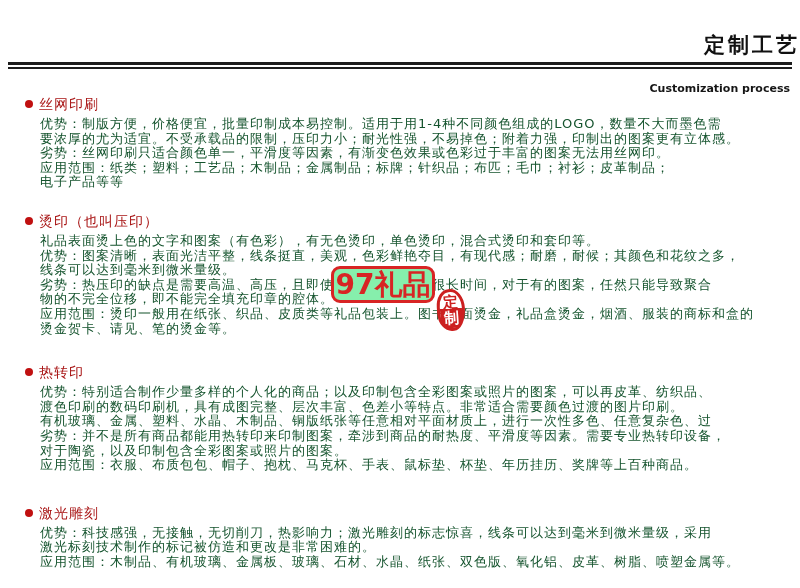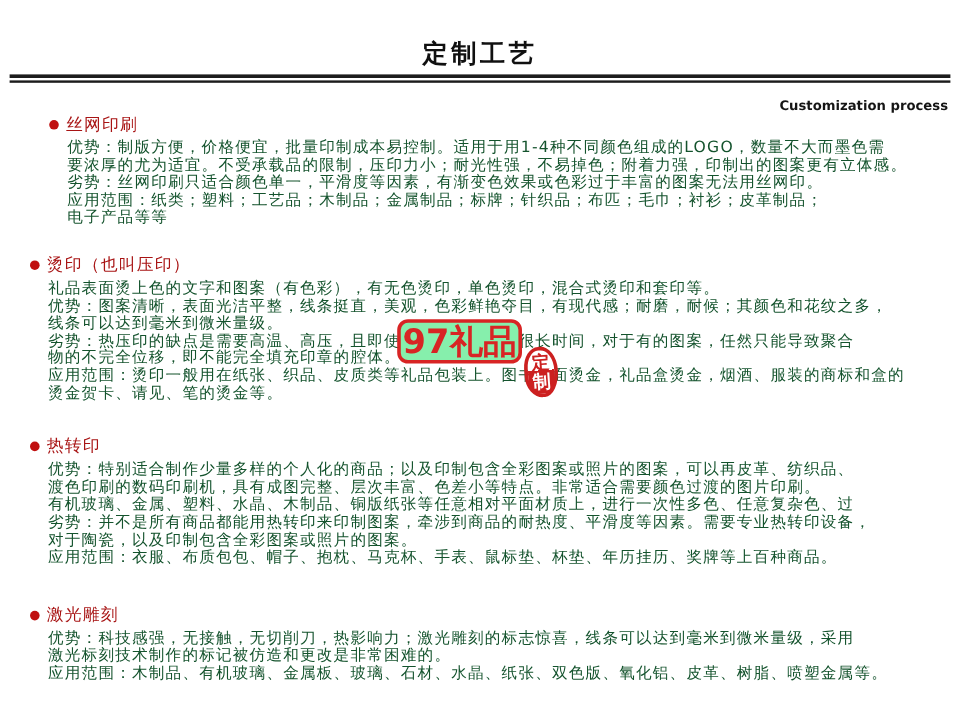--- a/index.html
+++ b/index.html
@@ -4,33 +4,33 @@
 <style>
   html,body{margin:0;padding:0;background:#ffffff;}
   body{
     width:800px;height:588px;overflow:hidden;position:relative;
     font-family:"DejaVu Sans",sans-serif;
     -webkit-font-smoothing:none;
   }
   
   .header{position:relative;height:69px;}
   .page-title{
-    position:absolute;top:31px;left:0;width:100%;text-align:center;
+    position:absolute;top:31px;left:0;width:100%;text-align:right;
     font-size:21px;font-weight:bold;color:#101010;letter-spacing:3px;
   }
   .page-subtitle{
     position:absolute;top:47px;right:10px;
     font-size:11px;font-weight:bold;color:#151515;margin-top:35px;
   }
   .rule-thick{position:absolute;top:62px;left:8px;right:8px;height:3px;background:#1c1c1c;}
   .rule-thin{position:absolute;top:67px;left:8px;right:8px;height:2px;background:#1c1c1c;}
   
   .content{position:relative;}
   .section{}
-  .section:nth-of-type(1){margin-top:28px;padding-left:16px;}
+  .section:nth-of-type(1){margin-top:28px;}
   .section:nth-of-type(2){margin-top:24px;}
   .section:nth-of-type(3){margin-top:29px;}
   .section:nth-of-type(4){margin-top:33px;}
   .sec-head{
     margin-left:25px;height:14px;line-height:14px;margin-bottom:6px;
     display:flex;align-items:center;
   }
   .bullet{
     width:8px;height:8px;border-radius:50%;background:#c01010;
     display:inline-block;margin-right:6px;flex:0 0 auto;

